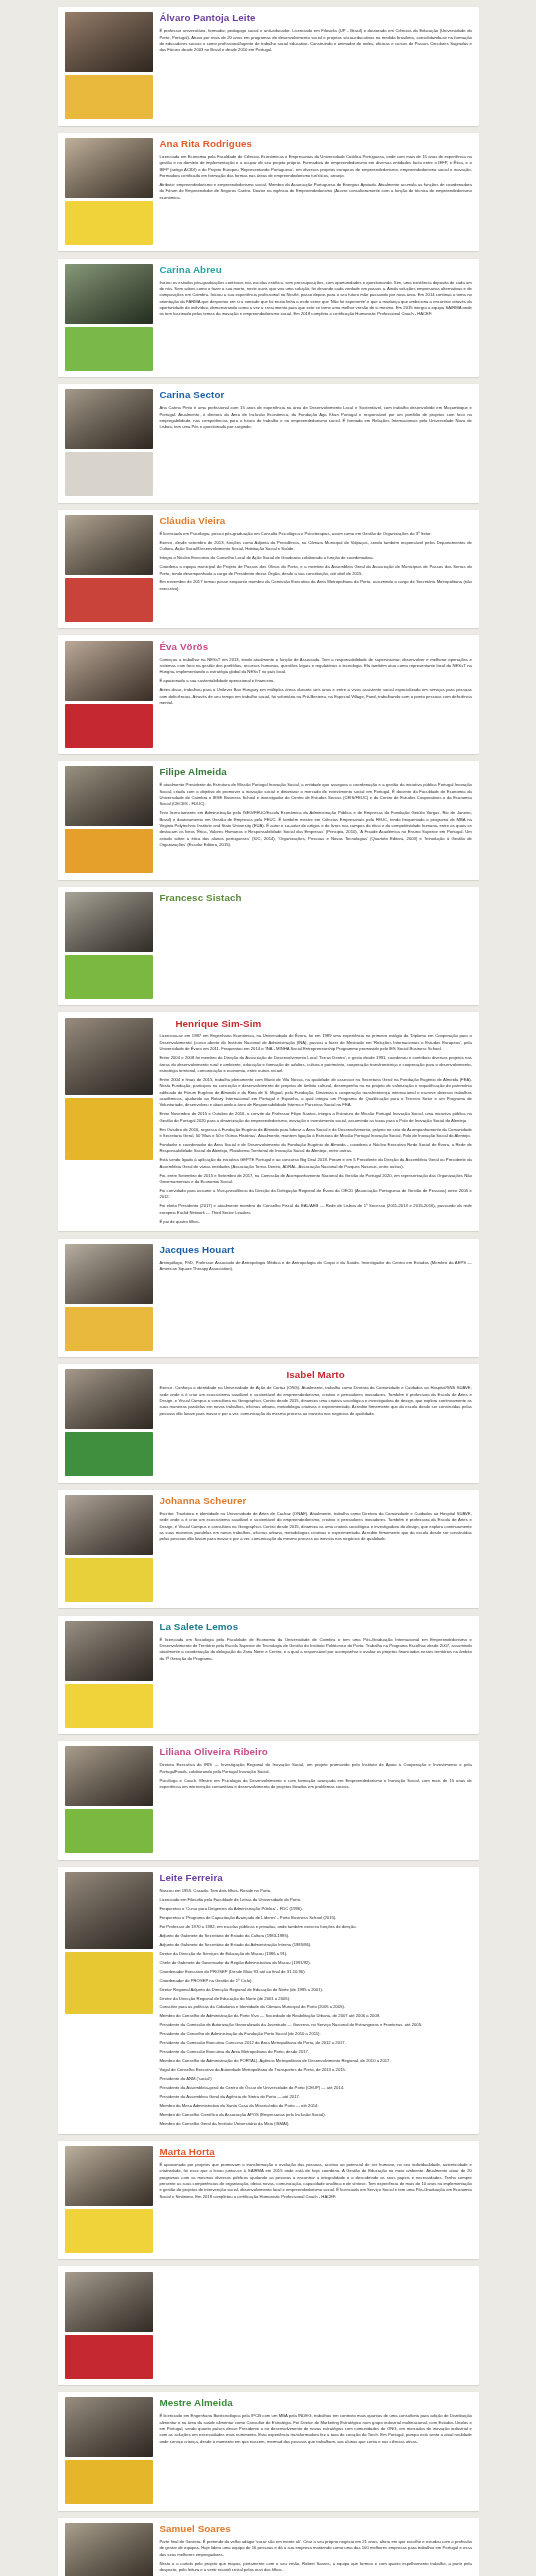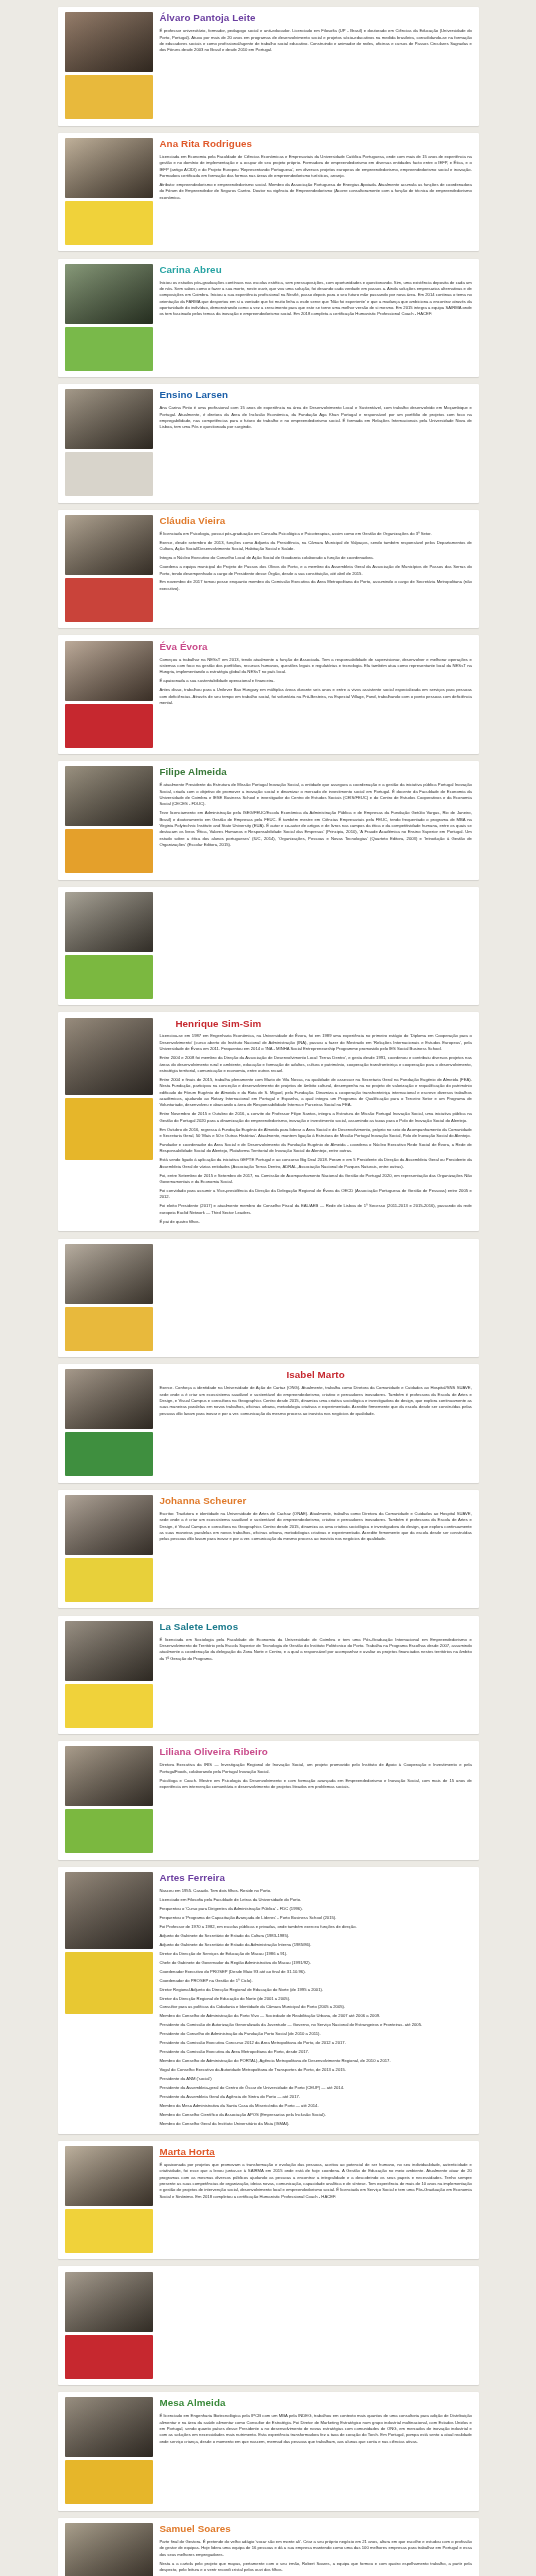--- a/index.html
+++ b/index.html
@@ -117,21 +117,21 @@
       </div>
     </div>
     <div class="bio">
       <div class="media">
         <div class="photo" style="background: linear-gradient(145deg, rgb(154, 142, 124), rgb(58, 51, 42));">
           <div class="shade"></div>
         </div>
         <div class="swatch" style="background: rgb(216, 212, 203);"></div>
       </div>
       <div class="content">
-        <div class="name" style="color: rgb(27, 95, 168);">Ensino Larsen</div>
+        <div class="name" style="color: rgb(27, 95, 168);">Carina Sector</div>
         <div class="body">
           <p>Ana Carina Pinto é uma profissional com 15 anos de experiência na área de Desenvolvimento Local e Sustentável, com trabalho desenvolvido em Moçambique e Portugal. Atualmente, é diretora da Área de Inclusão Económica, da Fundação Aga Khan Portugal e responsável por um portfólio de projetos com foco na empregabilidade, nas competências para o futuro do trabalho e no empreendedorismo social. É formada em Relações Internacionais pela Universidade Nova de Lisboa, tem uma Pós e questionada por surgindo.</p>
         </div>
       </div>
     </div>
     <div class="bio">
       <div class="media">
         <div class="photo" style="background: linear-gradient(145deg, rgb(168, 154, 134), rgb(67, 58, 48));">
           <div class="shade"></div>
         </div>
@@ -149,21 +149,21 @@
       </div>
     </div>
     <div class="bio">
       <div class="media">
         <div class="photo" style="background: linear-gradient(145deg, rgb(181, 161, 142), rgb(74, 60, 49));">
           <div class="shade"></div>
         </div>
         <div class="swatch" style="background: rgb(198, 40, 47);"></div>
       </div>
       <div class="content">
-        <div class="name" style="color: rgb(201, 74, 138);">Éva Évora</div>
+        <div class="name" style="color: rgb(201, 74, 138);">Éva Vörös</div>
         <div class="body">
           <p>Começou a trabalhar na NESsT em 2013, tendo atualmente a função de Associada. Tem a responsabilidade de supervisionar, desenvolver e melhorar operações e sistemas com foco na gestão dos portfólios, recursos humanos, questões legais e regulatórias e tecnologia. Ela também atua como representante local da NESsT na Hungria, implementando a estratégia global da NESsT no país local.</p>
           <p>É apaixonada a sua sustentabilidade operacional e financeira.</p>
           <p>Antes disso, trabalhou para a Unilever Bax Hungary em múltiplas áreas durante seis anos e entre a vivos assistente social especializada em serviços para pessoas com deficiências. Através de seu tempo em trabalho social, foi voluntária na Pró-Besteira, na Especial Village, Fund, trabalhando com o ponto pessoas com deficiência mental.</p>
         </div>
       </div>
     </div>
     <div class="bio">
       <div class="media">
         <div class="photo" style="background: linear-gradient(145deg, rgb(143, 133, 114), rgb(58, 52, 44));">
@@ -178,20 +178,24 @@
           <p>Teve licenciamento em Administração pela ISEG/FEUC/Escola Económica da Administração Pública e de Empresas da Fundação Getúlio Vargas, Rio de Janeiro, Brasil) e doutoramento em Gestão de Empresas pela FEUC. É também mestre em Ciências Empresariais pela FEUC, tendo frequentado o programa de MBA na Virginia Polytechnic Institute and State University (EUA). É autor e co-autor de artigos e de livros nas campos da ética e da competitividade humana, entre os quais se destacam os livros 'Ética, Valores Humanos e Responsabilidade Social das Empresas' (Principia, 2010), 'A Fraude Académica no Ensino Superior em Portugal. Um estudo sobre a ética dos alunos portugueses' (IUC, 2014), 'Organizações, Pessoas e Novas Tecnologias' (Quarteto Editora, 2003) e 'Introdução à Gestão de Organizações' (Escolar Editora, 2015).</p>
         </div>
       </div>
     </div>
     <div class="bio">
       <div class="media">
         <div class="photo" style="background: linear-gradient(145deg, rgb(160, 154, 140), rgb(63, 58, 50));">
           <div class="shade"></div>
         </div>
         <div class="swatch" style="background: rgb(123, 184, 64);"></div>
+      </div>
+      <div class="content">
+        <div class="name" style="color: rgb(90, 138, 58);">Francesc Sistach</div>
+        <div class="body"></div>
       </div>
     </div>
     <div class="bio tall">
       <div class="media">
         <div class="photo" style="background: linear-gradient(145deg, rgb(140, 127, 110), rgb(54, 48, 42));">
           <div class="shade"></div>
         </div>
         <div class="swatch" style="background: rgb(230, 182, 42);"></div>
       </div>
       <div class="content">
@@ -211,20 +215,26 @@
         </div>
       </div>
     </div>
     <div class="bio">
       <div class="media">
         <div class="photo" style="background: linear-gradient(145deg, rgb(176, 165, 150), rgb(74, 66, 56));">
           <div class="shade"></div>
         </div>
         <div class="swatch" style="background: rgb(232, 185, 60);"></div>
       </div>
+      <div class="content">
+        <div class="name" style="color: rgb(27, 95, 168);">Jacques Houart</div>
+        <div class="body">
+          <p>Antropólogo, PhD, Professor Associado de Antropologia Médica e de Antropologia do Corpo e da Saúde. Investigador do Centro em Estudos (Membro da AEPS — American Square Therapy Association).</p>
+        </div>
+      </div>
     </div>
     <div class="bio">
       <div class="media">
         <div class="photo" style="background: linear-gradient(145deg, rgb(156, 142, 126), rgb(60, 53, 44));">
           <div class="shade"></div>
         </div>
         <div class="swatch" style="background: rgb(63, 143, 63);"></div>
       </div>
       <div class="content">
         <div class="name" style="color: rgb(198, 40, 47); text-align: center;">Isabel Marto</div>
@@ -277,21 +287,21 @@
       </div>
     </div>
     <div class="bio tall">
       <div class="media">
         <div class="photo" style="background: linear-gradient(145deg, rgb(138, 125, 109), rgb(54, 48, 42));">
           <div class="shade"></div>
         </div>
         <div class="swatch" style="background: rgb(232, 200, 50);"></div>
       </div>
       <div class="content">
-        <div class="name" style="color: rgb(107, 63, 160);">Artes Ferreira</div>
+        <div class="name" style="color: rgb(107, 63, 160);">Leite Ferreira</div>
         <div class="body">
           <p>Nasceu em 1955. Casado. Tem dois filhos. Reside no Porto.</p>
           <p>Licenciado em Filosofia pela Faculdade de Letras da Universidade do Porto.</p>
           <p>Frequentou o 'Curso para Dirigentes da Administração Pública' - FDC (1996).</p>
           <p>Frequentou o 'Programa de Capacitação Avançada de Líderes' - Porto Business School (2015).</p>
           <p>Foi Professor de 1970 a 1982, em escolas públicas e privadas, onde também exerceu funções de direção.</p>
           <p>Adjunto do Gabinete do Secretário de Estado da Cultura (1983-1985).</p>
           <p>Adjunto do Gabinete do Secretário de Estado da Administração Interna (1985/86).</p>
           <p>Diretor da Direcção de Serviços de Educação de Macau (1986 a 91).</p>
           <p>Chefe do Gabinete do Governador da Região Administrativa do Macau (1991/92).</p>
@@ -339,21 +349,21 @@
       </div>
     </div>
     <div class="bio">
       <div class="media">
         <div class="photo" style="background: linear-gradient(145deg, rgb(141, 130, 114), rgb(58, 51, 43));">
           <div class="shade"></div>
         </div>
         <div class="swatch" style="background: rgb(230, 182, 42);"></div>
       </div>
       <div class="content">
-        <div class="name" style="color: rgb(58, 138, 58);">Mesa Almeida</div>
+        <div class="name" style="color: rgb(58, 138, 58);">Mestre Almeida</div>
         <div class="body">
           <p>É licenciado em Engenharia Biotecnológica pela IPCB com um MBA pela INDEG, trabalhou em contexto mais quantos de uma consultoria para adição de Distribuição alimentar e na área da saúde alimentar como Consultor de Estratégia. Foi Diretor de Marketing Estratégico num grupo industrial multinacional, com Estados Unidos e em Portugal, sendo quanto países desse Presidente a no desenvolvimento de novas estratégias com comunidades de ONG, em mercados de inovação industrial e com as soluções em necessidades mais nutrimento. Esta experiência transformadora fez a taxa de coração do Torch. Em Portugal, pompa está sento a atual realidade onde serviço criança, desde o momento em que nascem, mermad das pessoas que trabalham, aos alunas que conta e nas ciências ativas.</p>
         </div>
       </div>
     </div>
     <div class="bio">
       <div class="media">
         <div class="photo" style="background: linear-gradient(145deg, rgb(160, 149, 128), rgb(66, 57, 47));">
           <div class="shade"></div>
         </div>

